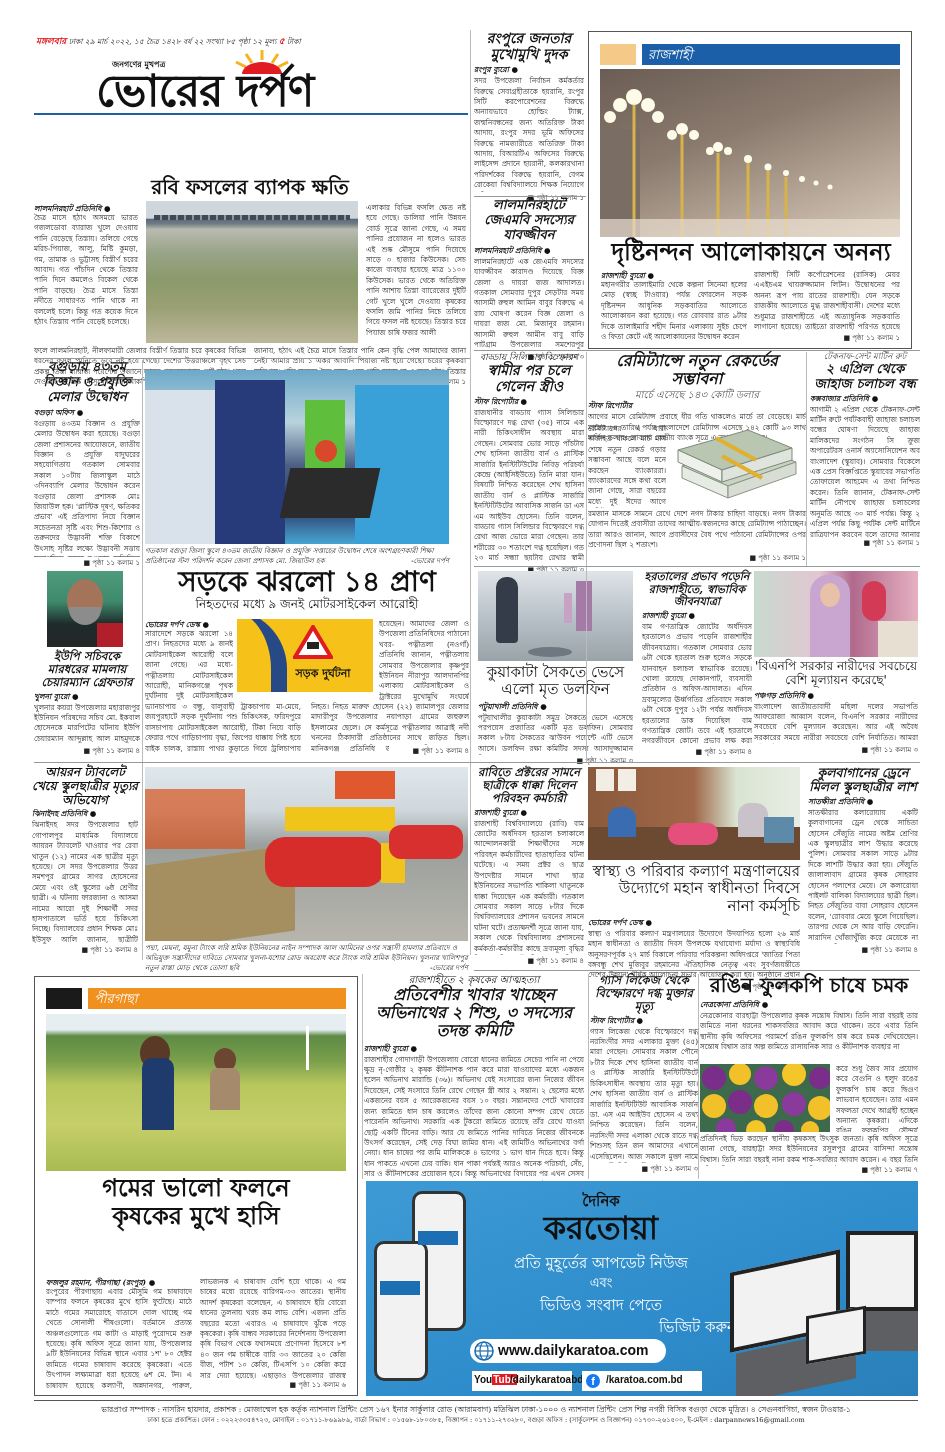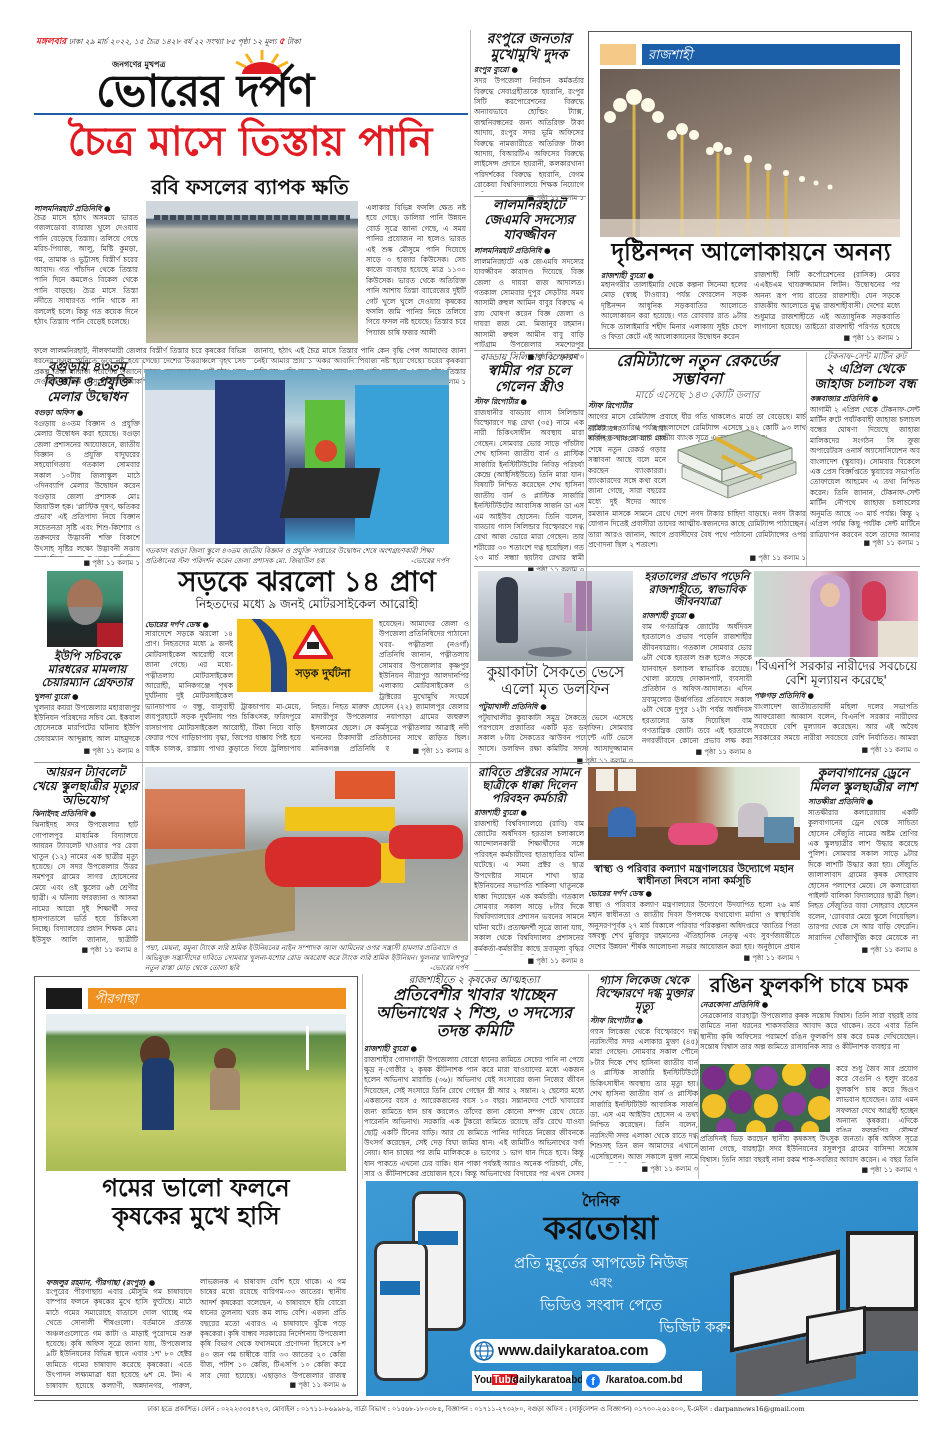--- a/index.html
+++ b/index.html
@@ -34,21 +34,20 @@
       <line x1="4" y1="14" x2="14" y2="19"></line>
         <line x1="56" y1="14" x2="46" y2="19"></line>
     </g>
     <path d="M10 26 A20 12 0 0 1 50 26 Z" fill="#e11b22"></path>
   </svg>
   <div class="abs" style="left:96px;top:66px;width:300px;font-family:'DejaVu Sans',sans-serif;font-size:44px;font-weight:bold;letter-spacing:-1px;color:#111;line-height:50px;">ভোরের দর্পণ</div>
   <div class="abs" style="left:34px;top:113px;width:434px;height:2px;background:#1f5fa6;"></div>
 </div>
 
 <div class="abs" style="left:30px;top:118px;width:440px;height:340px;">
-  <div class="hl" style="position:absolute;left:0;top:0;width:440px;font-size:40px;color:#e11b22;font-family:'DejaVu Sans',sans-serif;">চৈত্র মাসে তিস্তায় পানি</div>
   <div class="hl" style="position:absolute;left:0;top:58px;width:440px;font-size:20px;font-family:'DejaVu Sans',sans-serif;">রবি ফসলের ব্যাপক ক্ষতি</div>
   <div class="abs byline" style="left:4px;top:85px;">লালমনিরহাট প্রতিনিধি ●</div>
   <div class="abs body-text" style="left:4px;top:95px;width:104px;height:130px;overflow:hidden;">চৈত্র মাসে হঠাৎ অসময়ে ভারত গজলডোবা ব্যারাজ খুলে দেওয়ায় পানি বেড়েছে তিস্তায়। তলিয়ে গেছে মরিচ-পিয়াজ, আলু, মিষ্টি কুমড়া, গম, তামাক ও ভুট্টাসহ বিস্তীর্ণ চরের আবাদ। গত পাঁচদিন থেকে তিস্তার পানি দিনে কমলেও বিকেল থেকে পানি বাড়ছে। চৈত্র মাসে তিস্তা নদীতে সাধারণত পানি থাকে না বললেই চলে। কিন্তু গত কয়েক দিনে হঠাৎ তিস্তায় পানি বেড়েই চলেছে।</div>
   <div class="photo" style="left:116px;top:83px;width:212px;height:142px;background:linear-gradient(180deg,#cfd6dc 0%,#cfd6dc 12%,#5c6b7a 13%,#6f7a84 16%,#b9bbb0 20%,#9aa58a 35%,#8a9a6b 55%,#9aa073 75%,#bdb89c 100%);">
     <div style="position:absolute;left:8px;top:14px;width:196px;height:5px;background:repeating-linear-gradient(90deg,#3e4a55 0 6px,#8b96a0 6px 8px);"></div>
   </div>
   <div class="abs body-text" style="left:336px;top:85px;width:100px;height:140px;overflow:hidden;">এলাকার বিভিন্ন ফসলি ক্ষেত নষ্ট হয়ে গেছে। ডালিয়া পানি উন্নয়ন বোর্ড সূত্রে জানা গেছে, এ সময় পানির প্রয়োজন না হলেও ভারত এই শুষ্ক মৌসুমে পানি দিয়েছে সাড়ে ৩ হাজার কিউসেক। সেচ কাজে ব্যবহার হয়েছে মাত্র ১১০০ কিউসেক। ভারত থেকে অতিরিক্ত পানি আশায় তিস্তা ব্যারেজের দুইটি গেট খুলে খুলে দেওয়ায় কৃষকের ফসলি জমি পানির নিচে তলিয়ে গিয়ে ফসল নষ্ট হয়েছে। তিস্তার চরে পিয়াজ চাষি ফজর আলী</div>
   <div class="abs body-text" style="left:4px;top:228px;width:212px;height:42px;overflow:hidden;">ফলে লালমনিরহাট, নীলফামারী জেলার বিস্তীর্ণ তিস্তার চরে কৃষকের বিভিন্ন ধরনের ফসল পানিতে ডুবে নষ্ট হয়ে গেছে। দেশের উত্তরাঞ্চলে বৃহৎ সেচ প্রকল্প তিস্তা ব্যারাজ পয়েন্টের উজানে ভারত গজলডোবার গেট হঠাৎ খুলে দেওয়ায় এই শুষ্ক মৌসুমে তিস্তায় আকস্মিক পানি বৃদ্ধি পেয়েছে। ফলে চর</div>
   <div class="abs body-text" style="left:224px;top:228px;width:212px;height:42px;overflow:hidden;">জানায়, হঠাৎ এই চৈত্র মাসে তিস্তার পানি কেন বৃদ্ধি পেল আমাদের জানা নেই। আমার প্রায় ১ একর আবাদি পিয়াজ নষ্ট হয়ে গেছে। চরের কৃষকরা ক্ষতিগ্রস্ত। প্রতি বছরের চৈত্র মাসে এমন পানি আসে না এ বছর হঠাৎ তিস্তার পানি এলো। এখন পানির দরকার নেই।</div>
   <div class="abs cont" style="left:330px;top:258px;width:106px;background:#fff;">■ পৃষ্ঠা ১১ কলাম ১</div>
@@ -263,21 +262,21 @@
 <div class="photo" style="left:588px;top:767px;width:212px;height:93px;background:linear-gradient(90deg,#8a5a3c 0%,#a06848 50%,#d9e4d2 70%,#e8ede4 100%);">
   <div style="position:absolute;left:8px;top:2px;width:18px;height:22px;background:#f2eee6;"></div>
   <div style="position:absolute;left:30px;top:2px;width:18px;height:22px;background:#f2eee6;"></div>
   <div style="position:absolute;left:0;top:60px;width:212px;height:33px;background:#6c4a32;"></div>
   <div style="position:absolute;left:80px;top:56px;width:50px;height:22px;background:#e44f7c;border-radius:10px;"></div>
   <div style="position:absolute;left:20px;top:40px;width:28px;height:30px;background:#3a6cb2;border-radius:12px 12px 0 0;"></div>
   <div style="position:absolute;left:150px;top:36px;width:30px;height:34px;background:#c9c2c8;border-radius:12px 12px 0 0;"></div>
   <div style="position:absolute;left:176px;top:50px;width:30px;height:26px;background:#5c8aa8;"></div>
 </div>
 <div class="abs" style="left:588px;top:863px;width:212px;height:104px;">
-  <div class="hl" style="font-size:10px;font-weight:bold;font-family:'DejaVu Sans',sans-serif;">স্বাস্থ্য ও পরিবার কল্যাণ মন্ত্রণালয়ের উদ্যোগে মহান স্বাধীনতা দিবসে নানা কর্মসূচি</div>
+  <div class="hl" style="font-size:15px;font-weight:normal;font-family:'DejaVu Sans',sans-serif;text-align:right;">স্বাস্থ্য ও পরিবার কল্যাণ মন্ত্রণালয়ের উদ্যোগে মহান স্বাধীনতা দিবসে নানা কর্মসূচি</div>
   <div class="byline" style="margin-top:2px;">ভোরের দর্পণ ডেস্ক ●</div>
   <div class="body-text" style="height:52px;overflow:hidden;">স্বাস্থ্য ও পরিবার কল্যাণ মন্ত্রণালয়ের উদ্যোগে উদযাপিত হলো ২৬ মার্চ মহান স্বাধীনতা ও জাতীয় দিবস উপলক্ষে যথাযোগ্য মর্যাদা ও স্বাস্থ্যবিধি অনুসরণপূর্বক ২৭ মার্চ বিকালে পরিবার পরিকল্পনা অধিদপ্তরে 'জাতির পিতা বঙ্গবন্ধু শেখ মুজিবুর রহমানের ঐতিহাসিক নেতৃত্ব এবং সুবর্ণজয়ন্তীতে দেশের উন্নয়ন' শীর্ষক আলোচনা সভার আয়োজন করা হয়। অনুষ্ঠানে প্রধান অতিথি ছিলেন স্বাস্থ্য ও পরিবার কল্যাণ মন্ত্রণালয়ের</div>
   <div class="cont">■ পৃষ্ঠা ১১ কলাম ৭</div>
 </div>
 
 <div class="abs" style="left:808px;top:766px;width:110px;height:202px;">
   <div class="hl hl-it" style="font-size:12.5px;">কুলবাগানের ড্রেনে মিলল স্কুলছাত্রীর লাশ</div>
   <div class="byline" style="margin-top:1px;">সাতক্ষীরা প্রতিনিধি ●</div>
   <div class="body-text" style="height:136px;overflow:hidden;">সাতক্ষীরার কলারোয়ায় একটি কুলবাগানের ড্রেন থেকে সাচিতা হোসেন সেঁজুতি নামের অষ্টম শ্রেণির এক স্কুলছাত্রীর লাশ উদ্ধার করেছে পুলিশ। সোমবার সকাল সাড়ে ৯টার দিকে লাশটি উদ্ধার করা হয়। সেঁজুতি জালালাবাদ গ্রামের কৃষক সোহরাব হোসেন পলাশের মেয়ে। সে কলারোয়া পাইলট বালিকা বিদ্যালয়ের ছাত্রী ছিল। নিহত সেঁজুতির বাবা সোহরাব হোসেন বলেন, 'রোববার মেয়ে স্কুলে গিয়েছিল। তারপর থেকে সে আর বাড়ি ফেরেনি। সারাদিন খোঁজাখুঁজি করে মেয়েকে না পেয়ে আমি রাতে কলারোয়া</div>
   <div class="cont">■ পৃষ্ঠা ১১ কলাম ৪</div>
@@ -397,14 +396,15 @@
 <div class="rule-v" style="left:698px;top:974px;height:205px;"></div>
 <div class="rule-h" style="left:474px;top:196px;width:112px;"></div>
 <div class="rule-h" style="left:34px;top:358px;width:436px;"></div>
 <div class="rule-h" style="left:474px;top:350px;width:446px;"></div>
 <div class="rule-h" style="left:474px;top:566px;width:446px;"></div>
 <div class="rule-h" style="left:34px;top:762px;width:886px;"></div>
 <div class="rule-h" style="left:474px;top:970px;width:446px;"></div>
 
 <div class="abs" style="left:34px;top:1400px;width:884px;height:1px;background:#555;"></div>
 <div class="abs" style="left:34px;top:1404px;width:884px;font-family:'DejaVu Serif',serif;color:#222;text-align:center;">
+  <div style="font-size:7.6px;line-height:11px;white-space:nowrap;overflow:hidden;">ভারপ্রাপ্ত সম্পাদক : নাসরিন হায়দার, প্রকাশক : মোজাম্মেল হক কর্তৃক ন্যাশনাল প্রিন্টিং প্রেস ১৬৭ ইনার সার্কুলার রোড (আরামবাগ) মতিঝিল ঢাকা-১০০০ ও ন্যাশনাল প্রিন্টিং প্রেস শিল্প নগরী বিসিক বগুড়া থেকে মুদ্রিত। ৪ সেগুনবাগিচা, স্বজন টাওয়ার-১</div>
   <div style="font-size:6.6px;line-height:10px;white-space:nowrap;overflow:hidden;">ঢাকা হতে প্রকাশিত। ফোন : ০২২২৩৩৫৪৭২৩, মোবাইল : ০১৭১১-৮৬৯৯৮৯, বার্তা বিভাগ : ০১৫৬৮-১৮০৩৮৫, বিজ্ঞাপন : ০১৭১১-২৭৩২৮০, বগুড়া অফিস : (সার্কুলেশন ও বিজ্ঞাপন) ০১৭৩০-২৬১৫০০, ই-মেইল : darpannews16@gmail.com</div>
 </div>
 
 </body></html>

